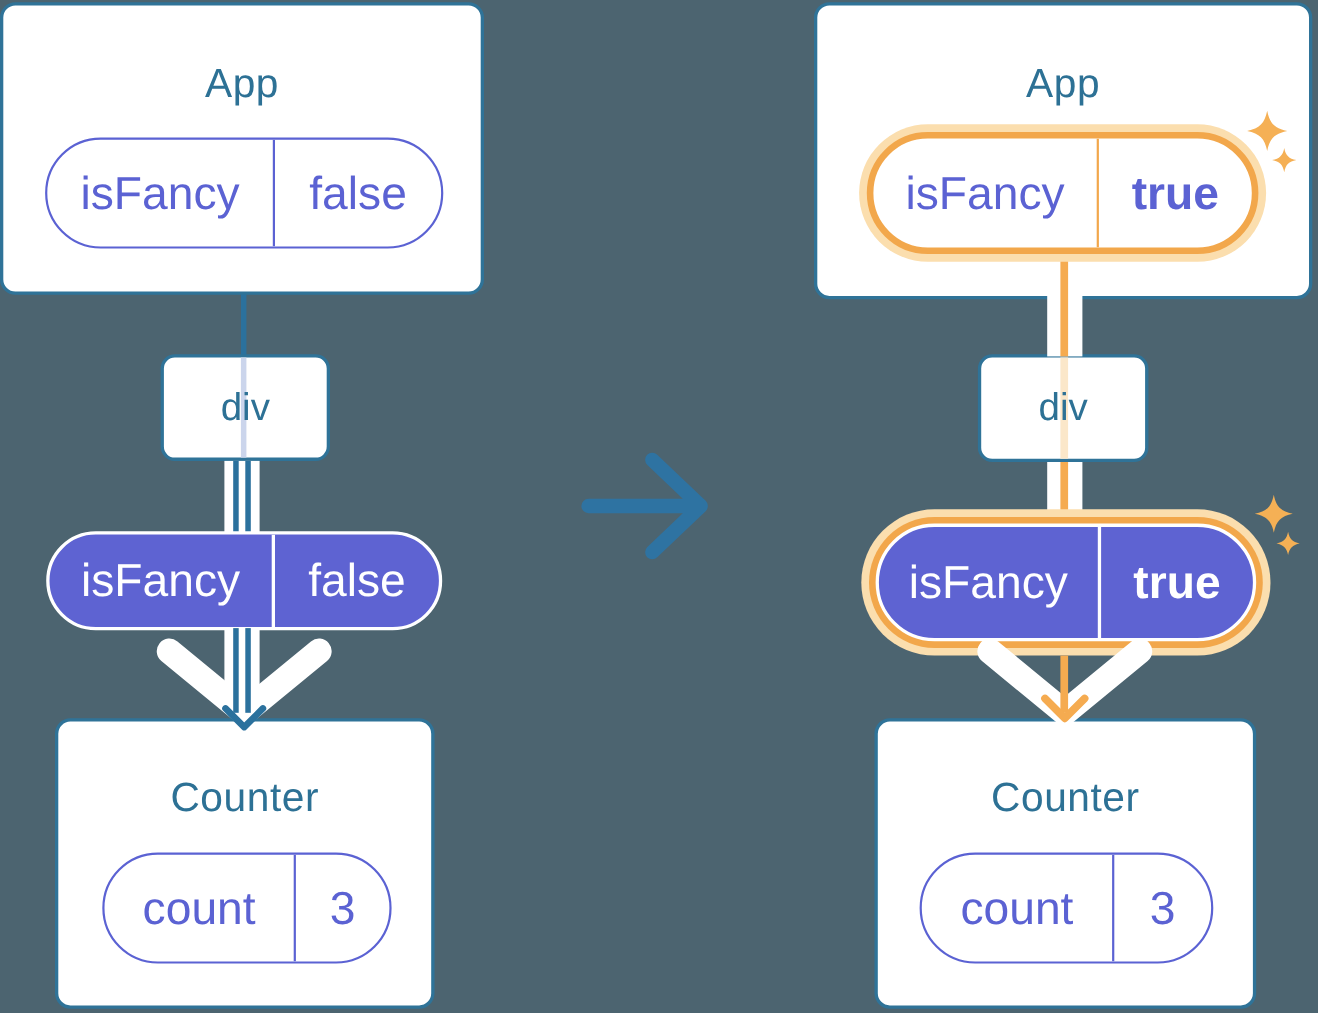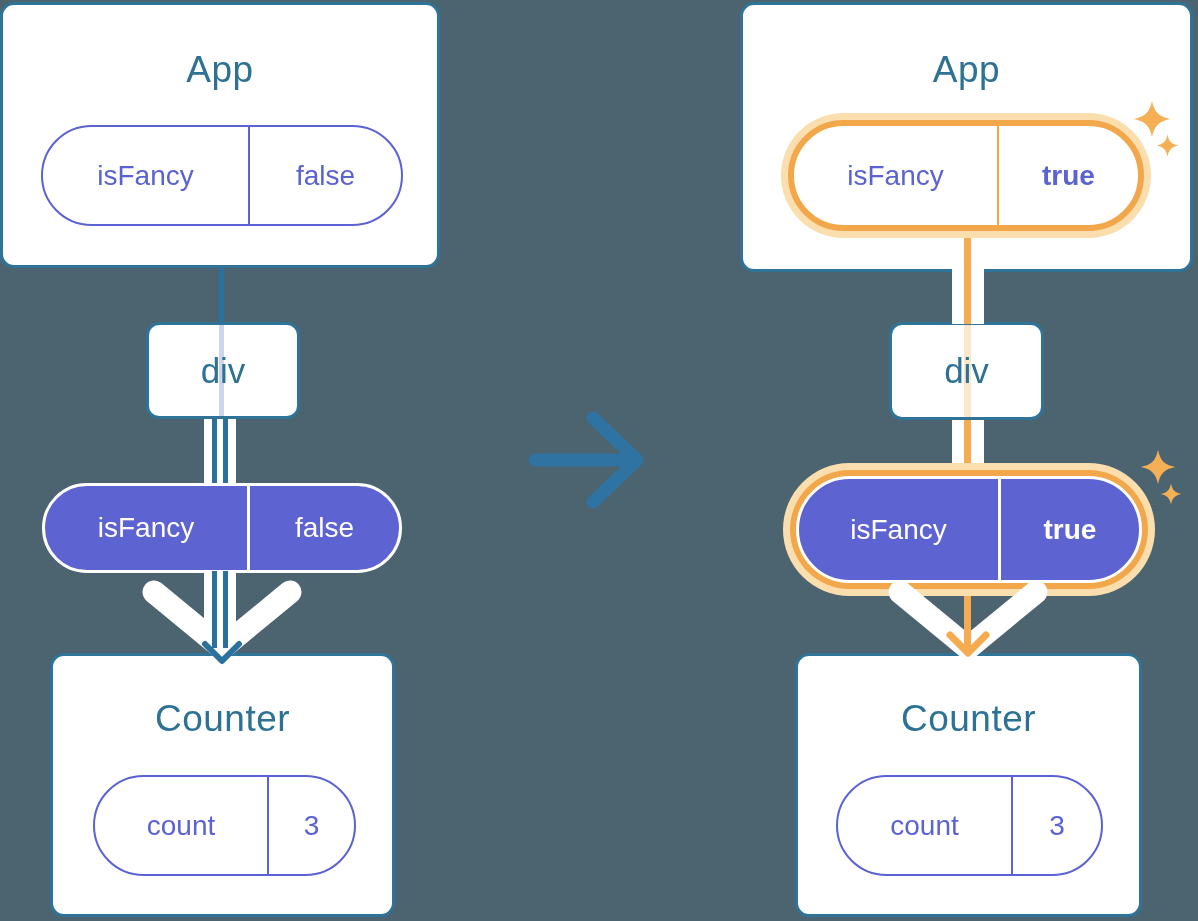--- a/index.html
+++ b/index.html
@@ -8,28 +8,28 @@
     background:#4C6470;
     font-family:"Liberation Sans", sans-serif;
   }
   .stage{position:absolute;left:0;top:0;width:1198px;height:921px;}
   .abs{position:absolute;box-sizing:border-box;}
   .card{
     position:absolute;box-sizing:border-box;background:#ffffff;
     border:3px solid #2F7398;border-radius:14px;z-index:2;
   }
   .card-title{
-    position:absolute;left:0;right:0;display:flex;justify-content:center;
+    position:absolute;left:0;right:0;display:flex;justify-content:center;align-items:center;
     font-size:37px;color:#2D7195;z-index:2;letter-spacing:.5px;
   }
   .pill{
     position:absolute;box-sizing:border-box;display:flex;align-items:stretch;
     z-index:5;overflow:hidden;
   }
-  .pill .cell{display:flex;align-items:center;justify-content:center;font-size:28px;}
+  .pill .cell{display:flex;align-items:center;justify-content:center;font-size:42px;}
   .pill .divider{flex:0 0 auto;}
   .stripe{position:absolute;background:#ffffff;z-index:3;}
   .connline{position:absolute;z-index:4;}
   .incard-line{position:absolute;top:0;bottom:0;z-index:0;}
   .lbl{position:relative;z-index:1;}
   svg{display:block;}
   .z6{z-index:6;} .z7{z-index:7;} .z8{z-index:8;} .z10{z-index:10;}
 </style>
 </head>
 <body>

